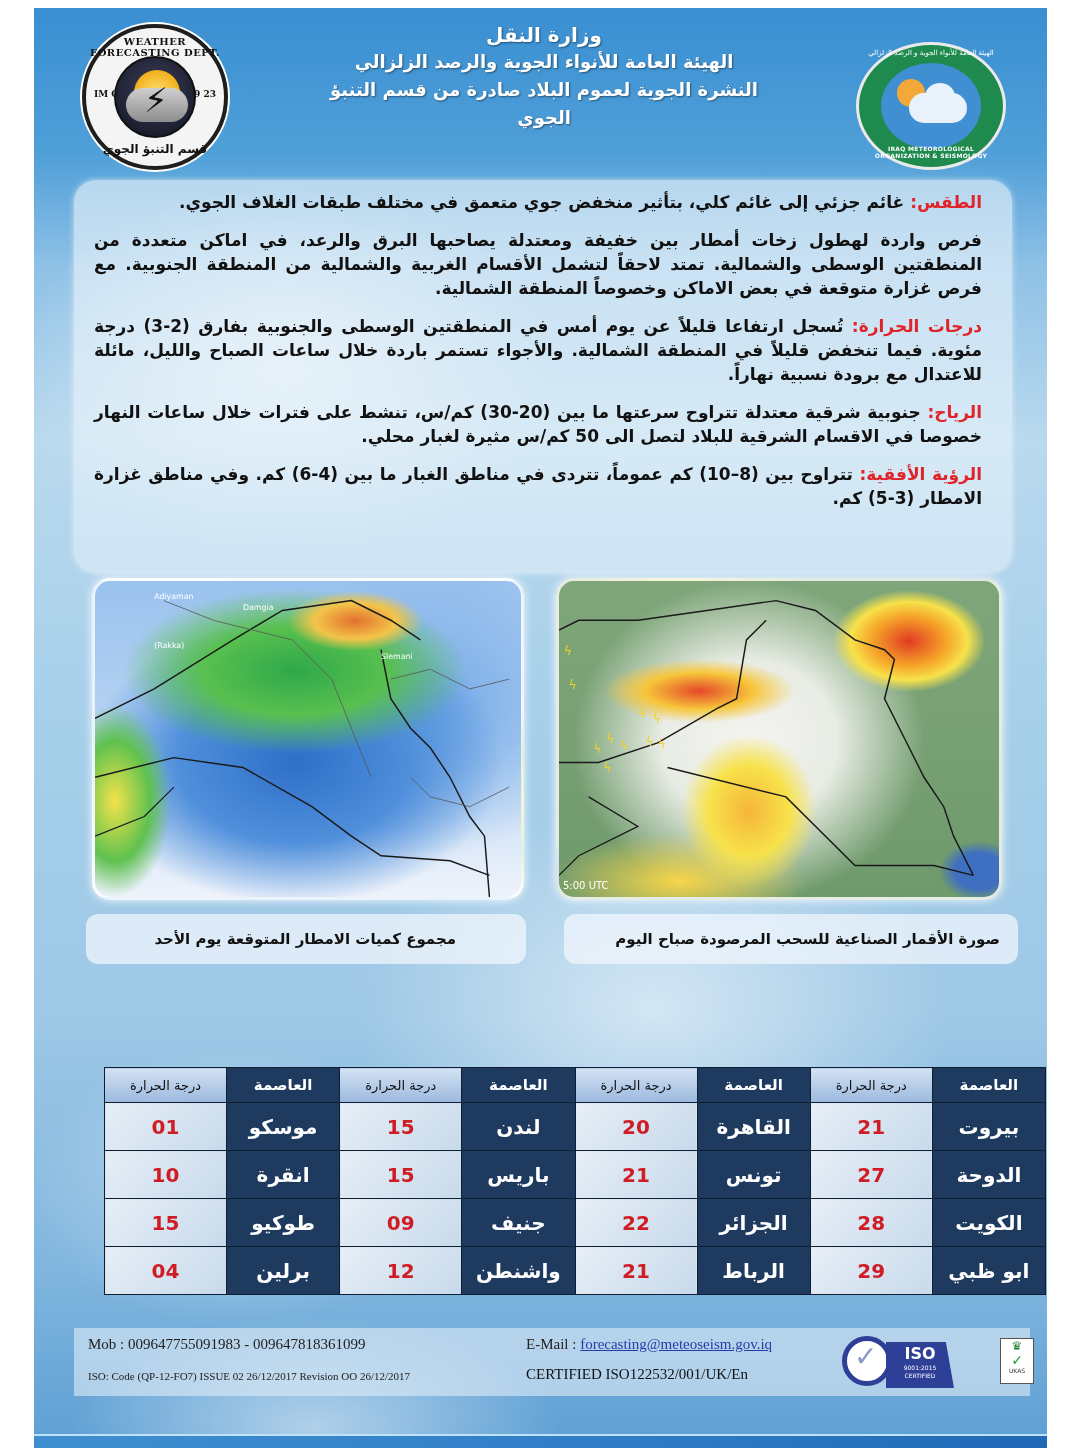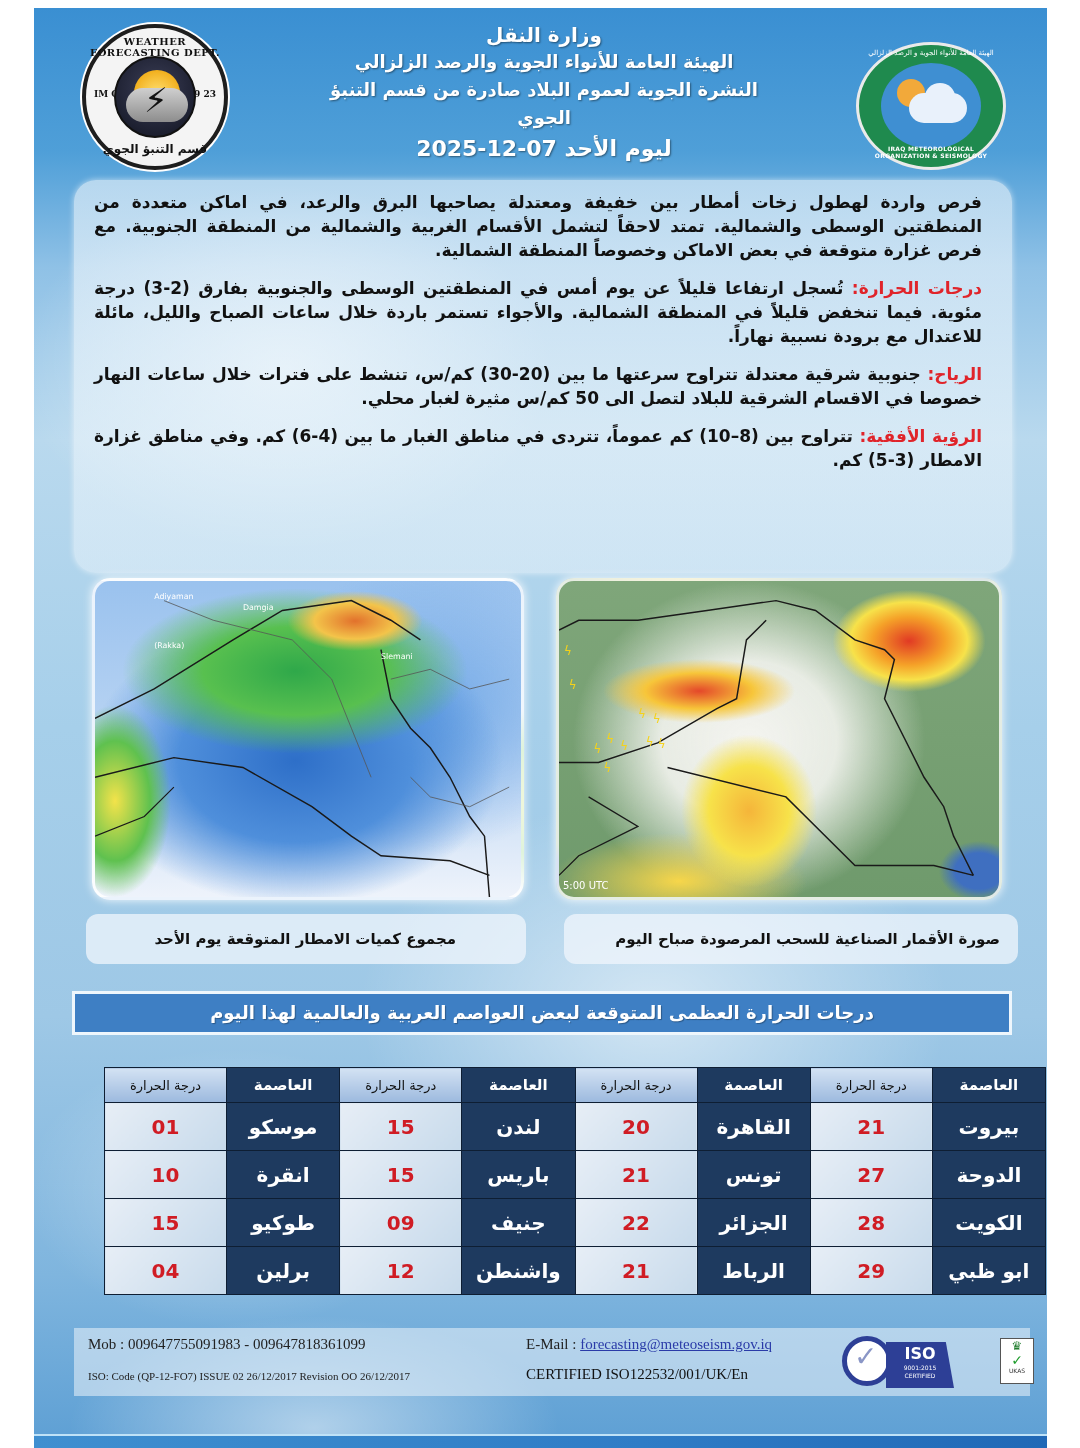--- a/index.html
+++ b/index.html
@@ -189,35 +189,38 @@
         <div class="cloud"></div>
         <div class="bolt">⚡</div>
       </div>
       <div class="ring-text-bot">قسم التنبؤ الجوي</div>
     </div>
 
     <div class="header-text">
       <div class="l1">وزارة النقل</div>
       <div class="l2">الهيئة العامة للأنواء الجوية والرصد الزلزالي</div>
       <div class="l3">النشرة الجوية لعموم البلاد صادرة من قسم التنبؤ الجوي</div>
-      <div class="l4">ليوم الأحد 07-12-2025</div>
     </div>
 
     <div class="logo-right">
       <div class="ring-ar">الهيئة العامة للأنواء الجوية و الرصد الزلزالي</div>
       <div class="inner">
         <div class="sun"></div>
         <div class="cloud2"></div>
         <div class="cloud1"></div>
       </div>
       <div class="ring-en">IRAQ METEOROLOGICAL ORGANIZATION &amp; SEISMOLOGY</div>
     </div>
   </div>
 
   <div class="forecast">
+    <p>
+      <span class="lbl">الطقس:</span>
+      <span>غائم جزئي إلى غائم كلي، بتأثير منخفض جوي متعمق في مختلف طبقات الغلاف الجوي.</span>
+    </p>
     <p>
       <span>فرص واردة لهطول زخات أمطار بين خفيفة ومعتدلة يصاحبها البرق والرعد، في اماكن متعددة من المنطقتين الوسطى والشمالية. تمتد لاحقاً لتشمل الأقسام الغربية والشمالية من المنطقة الجنوبية. مع فرص غزارة متوقعة في بعض الاماكن وخصوصاً المنطقة الشمالية.</span>
     </p>
     <p>
       <span class="lbl">درجات الحرارة:</span>
       <span>تُسجل ارتفاعا قليلاً عن يوم أمس في المنطقتين الوسطى والجنوبية بفارق (2-3) درجة مئوية. فيما تنخفض قليلاً في المنطقة الشمالية. والأجواء تستمر باردة خلال ساعات الصباح والليل، مائلة للاعتدال مع برودة نسبية نهاراً.</span>
     </p>
     <p>
       <span class="lbl">الرياح:</span>
       <span>جنوبية شرقية معتدلة تتراوح سرعتها ما بين (20-30) كم/س، تنشط على فترات خلال ساعات النهار خصوصا في الاقسام الشرقية للبلاد لتصل الى 50 كم/س مثيرة لغبار محلي.</span>
@@ -262,21 +265,20 @@
           <text x="10" y="110">ϟ</text>
           <text x="5" y="75">ϟ</text>
       </g>
     </svg>
     <div class="utc-label">5:00 UTC</div>
   </div>
 
   <div class="caption caption-right">صورة الأقمار الصناعية للسحب المرصودة صباح اليوم</div>
   <div class="caption caption-left">مجموع كميات الامطار المتوقعة يوم الأحد</div>
 
-  <div class="section-title">درجات الحرارة العظمى المتوقعة لبعض العواصم العربية والعالمية لهذا اليوم</div>
 
   <table class="temp-table">
     <thead>
       <tr>
         <th class="cap-head">العاصمة</th>
         <th class="temp-head">درجة الحرارة</th>
         <th class="cap-head">العاصمة</th>
         <th class="temp-head">درجة الحرارة</th>
         <th class="cap-head">العاصمة</th>
         <th class="temp-head">درجة الحرارة</th>

